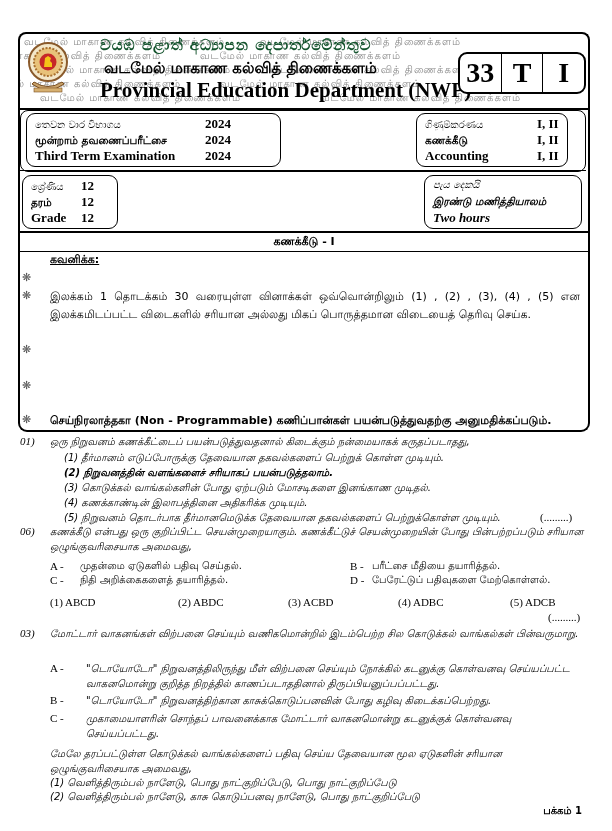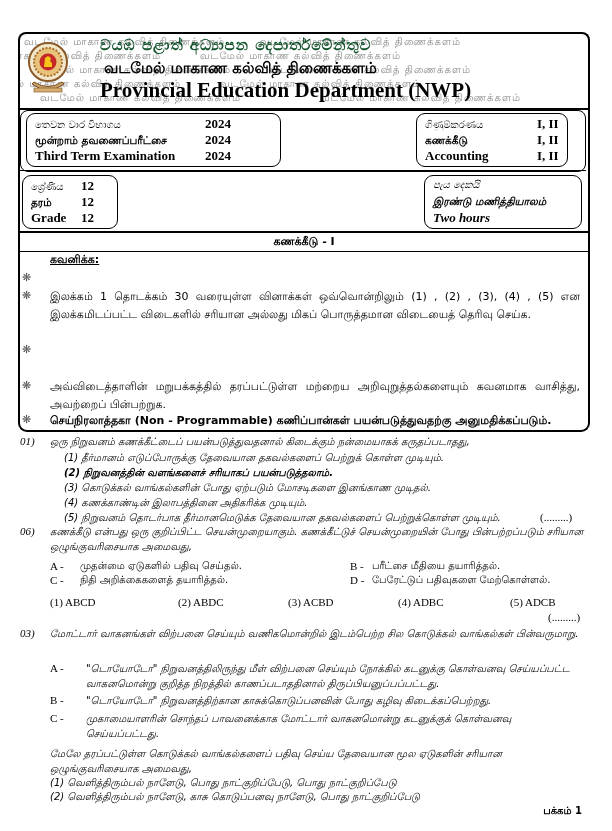--- a/index.html
+++ b/index.html
@@ -66,20 +66,25 @@
     <circle cx="22" cy="24" r="8.5" fill="#c62828"></circle>
     <path d="M18 29 L19 20 L22 18 L25 20 L24 23 L26 25 L26 29 Z" fill="#f5c518"></path>
     <path d="M6 46 Q22 58 38 46 L36 44 Q22 53 8 44 Z" fill="#c9a26a" stroke="#7a4e1f" stroke-width="1"></path>
     <rect x="8" y="50" width="28" height="4" fill="#d6b071" stroke="#7a4e1f" stroke-width="0.6"></rect>
   </svg>
 
   <div class="h-sinhala">වයඹ පළාත් අධ්‍යාපන දෙපාර්තමේන්තුව</div>
   <div class="h-tamil">வடமேல் மாகாண கல்வித் திணைக்களம்</div>
   <div class="h-english">Provincial Education Department (NWP)</div>
 
+  <div class="code-box">
+    <div class="code-cell">33</div>
+    <div class="code-cell">T</div>
+    <div class="code-cell">I</div>
+  </div>
 </div>
 
 <div id="info" class="abs" style="height:123px;"></div>
 <div class="outer-rnd"></div>
 
 <div class="box" style="left:26px;top:113px;width:218px;height:52px;padding-left:35px;">
   <div class="row" style="top:2px;">
     <span class="k ta-small">තෙවන වාර විභාගය</span>
     <span class="v" style="left:170px;">2024</span>
   </div>
@@ -137,21 +142,20 @@
   <div class="instr-title">கவனிக்க:</div>
 
   <span class="bullet" style="top:21px;">❋</span>
 
   <span class="bullet" style="top:39px;">❋</span>
   <div class="itext" style="top:38px;">இலக்கம் 1 தொடக்கம் 30 வரையுள்ள வினாக்கள் ஒவ்வொன்றிலும் (1) , (2) , (3), (4) , (5) என இலக்கமிடப்பட்ட விடைகளில் சரியான அல்லது மிகப் பொருத்தமான விடையைத் தெரிவு செய்க.</div>
 
   <span class="bullet" style="top:93px;">❋</span>
 
   <span class="bullet" style="top:129px;">❋</span>
-  <div class="itext" style="top:128px;">அவ்விடைத்தாளின் மறுபக்கத்தில் தரப்பட்டுள்ள மற்றைய அறிவுறுத்தல்களையும் கவனமாக வாசித்து, அவற்றைப் பின்பற்றுக.</div>
 
   <span class="bullet" style="top:163px;">❋</span>
   <div class="itext" style="top:162px;font-weight:bold;">செய்நிரலாத்தகா (Non - Programmable) கணிப்பான்கள் பயன்படுத்துவதற்கு அனுமதிக்கப்படும்.</div>
 </div>
 
 <div class="qnum" style="top:435px;">01)</div>
 <div class="qtext" style="top:434px;">ஒரு நிறுவனம் கணக்கீட்டைப் பயன்படுத்துவதனால் கிடைக்கும் நன்மையாகக் கருதப்படாதது,</div>
 <div class="opt" style="left:64px;top:451px;">(1) தீர்மானம் எடுப்போருக்கு தேவையான தகவல்களைப் பெற்றுக் கொள்ள முடியும்.</div>
 <div class="opt" style="left:64px;top:466px;font-weight:bold;">(2) நிறுவனத்தின் வளங்களைச் சரியாகப் பயன்படுத்தலாம்.</div>
 <div class="opt" style="left:64px;top:481px;">(3) கொடுக்கல் வாங்கல்களின் போது ஏற்படும் மோசடிகளை இனங்காண முடிதல்.</div>

